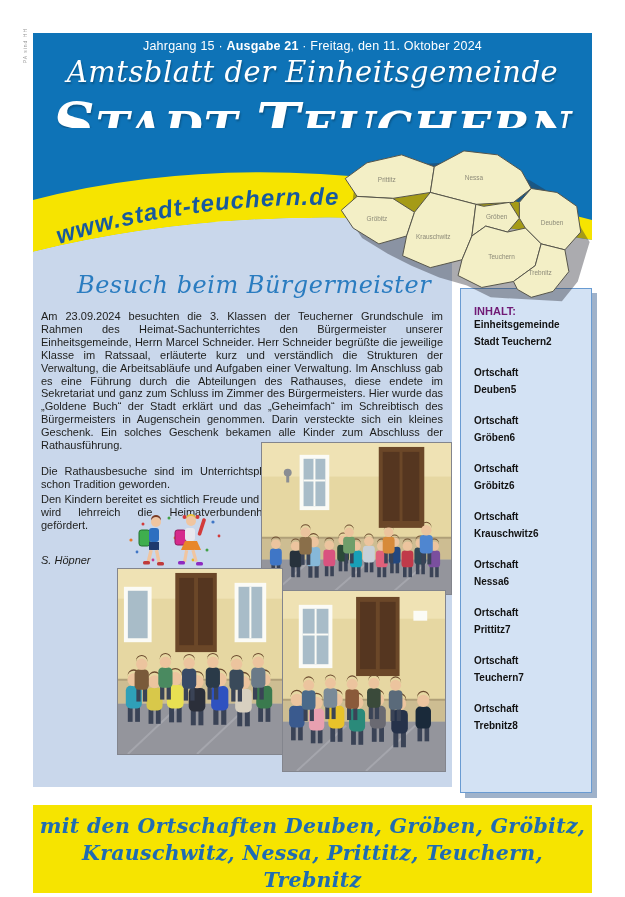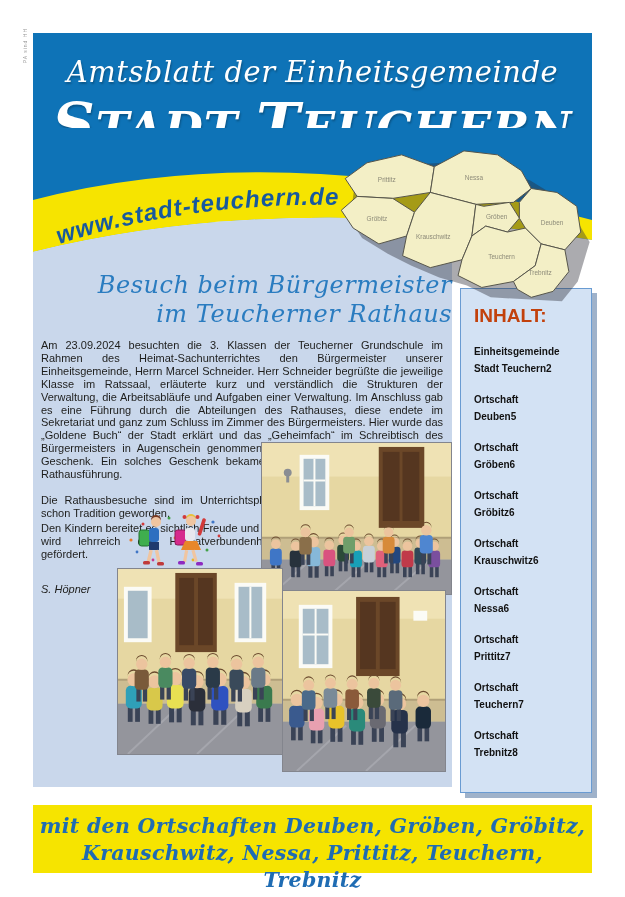--- a/index.html
+++ b/index.html
@@ -23,43 +23,43 @@
   .wave text{font-family:"Liberation Sans",sans-serif;font-weight:bold;font-style:italic;
     font-size:24px;fill:#17599e;letter-spacing:1px;}
 
   
   .map{position:absolute;left:294px;top:108px;width:268px;height:188px;z-index:6;}
   .map text{font-family:"Liberation Sans",sans-serif;font-size:6.5px;fill:#8d8b79;text-anchor:middle;}
   .map polygon{fill:#f3efc6;stroke:#55544a;stroke-width:1;stroke-linejoin:round;}
 
   
   .main-panel{position:absolute;left:0;top:230px;width:419px;height:524px;background:#c9d7eb;z-index:1;}
-  .article-title{padding-top:8px;text-align:right;color:#2a7cc0;
+  .article-title{padding-top:8px;text-align:left;color:#2a7cc0;
     font-family:"DejaVu Serif","Liberation Serif",serif;font-style:italic;
-    font-size:24px;line-height:29px;letter-spacing:.5px;}
+    font-size:24px;line-height:29px;letter-spacing:.5px;margin-left:44px;}
   .body-text{margin:10px 9px 0 8px;font-size:11px;line-height:12.9px;color:#1d1d1b;text-align:justify;}
   .body-narrow{width:233px;margin-top:13px;}
   .signature{margin:22px 0 0 8px;font-size:11px;font-style:italic;color:#1d1d1b;}
   .clipart{position:absolute;left:90px;top:247px;width:102px;height:62px;z-index:2;}
   .photo{position:absolute;border:1px solid #83858d;box-sizing:border-box;z-index:3;background:#e6d7a2;}
   .photo svg{display:block;width:100%;height:100%;}
   .photo1{left:228px;top:179px;width:191px;height:153px;}
   .photo2{left:84px;top:305px;width:166px;height:187px;}
   .photo3{left:249px;top:327px;width:164px;height:182px;}
 
   
   .sidebar{position:absolute;left:427px;top:255px;width:132px;height:505px;background:#d3e2f4;
     border:1px solid #699bd2;box-sizing:border-box;box-shadow:5px 5px 0 #9fb2ca;z-index:4;
     padding:16px 0 0 13px;}
-  .toc-heading{font-size:19px;font-weight:bold;color:#c2410c;margin-bottom:17px;}
+  .toc-heading{font-size:11px;font-weight:bold;color:#701a75;}
   .toc-entry{margin-bottom:15px;font-size:10px;font-weight:bold;color:#121212;line-height:16.5px;}
   .toc-row{display:flex;padding-right:15px;}
 
   
-  .banner{position:absolute;left:0;top:772px;width:559px;height:68px;background:#f6e400;
+  .banner{position:absolute;left:0;top:772px;width:559px;height:88px;background:#f6e400;
     text-align:center;padding-top:8px;box-sizing:border-box;}
   .banner div{color:#1f6cb3;font-family:"DejaVu Serif","Liberation Serif",serif;
     font-style:italic;font-weight:bold;font-size:20.5px;line-height:27px;letter-spacing:.3px;}
 
   .print-mark{position:absolute;left:22px;top:28px;writing-mode:vertical-rl;transform:rotate(180deg);
     font-size:5px;color:#9a9a9a;letter-spacing:1px;}
 </style>
 </head>
 <body>
 
@@ -74,20 +74,23 @@
     </g>
   </defs>
 </svg>
 
 <div class="page">
   <div class="print-mark">PA sind HH</div>
 
   <div class="content">
 
     <div class="masthead">
+      <div class="issue-line">
+        <span>Jahrgang 15 · </span><span class="b">Ausgabe 21</span><span> · Freitag, den 11. Oktober 2024</span>
+      </div>
       <div class="subtitle">Amtsblatt der Einheitsgemeinde</div>
       <div class="main-title">
         <span>Stadt</span><span>Teuchern</span>
       </div>
     </div>
 
     <svg class="wave" viewBox="0 0 559 135" preserveAspectRatio="none">
       <defs>
         <clipPath id="clipLeft">
             <rect x="0" y="0" width="419" height="135"></rect>
@@ -117,21 +120,20 @@
       <text x="107" y="99">Krauschwitz</text>
       <text x="171" y="79">Gröben</text>
       <text x="227" y="85">Deuben</text>
       <text x="176" y="119">Teuchern</text>
       <text x="215" y="135">Trebnitz</text>
     </svg>
 
     <div class="main-panel">
       <div class="article-title">
         <div>Besuch beim Bürgermeister</div>
-        <div>im Teucherner Rathaus</div>
       </div>
       <div class="body-text">Am 23.09.2024 besuchten die 3. Klassen der Teucherner Grundschule im Rahmen des Heimat-Sachunterrichtes den Bürgermeister unserer Einheitsgemeinde, Herrn Marcel Schneider. Herr Schneider begrüßte die jeweilige Klasse im Ratssaal, erläuterte kurz und verständlich die Strukturen der Verwaltung, die Arbeitsabläufe und Aufgaben einer Verwaltung. Im Anschluss gab es eine Führung durch die Abteilungen des Rathauses, diese endete im Sekretariat und ganz zum Schluss im Zimmer des Bürgermeisters. Hier wurde das „Goldene Buch“ der Stadt erklärt und das „Geheimfach“ im Schreibtisch des Bürgermeisters in Augenschein genommen. Darin versteckte sich ein kleines Geschenk. Ein solches Geschenk bekamen alle Kinder zum Abschluss der Rathausführung.</div>
       <div class="body-text body-narrow">Die Rathausbesuche sind im Unterrichtsplan schon Tradition geworden.</div>
       <div class="body-text body-narrow" style="margin-top:2px">Den Kindern bereitet es sichtlich Freude und es wird lehrreich die Heimatverbundenheit gefördert.</div>
       <div class="signature">S. Höpner</div>
 
       <svg class="clipart" viewBox="0 0 102 62">
         <g>
           <circle cx="8" cy="30" r="1.6" fill="#e8792a"></circle>
             <circle cx="14" cy="42" r="1.4" fill="#3f76c6"></circle>

